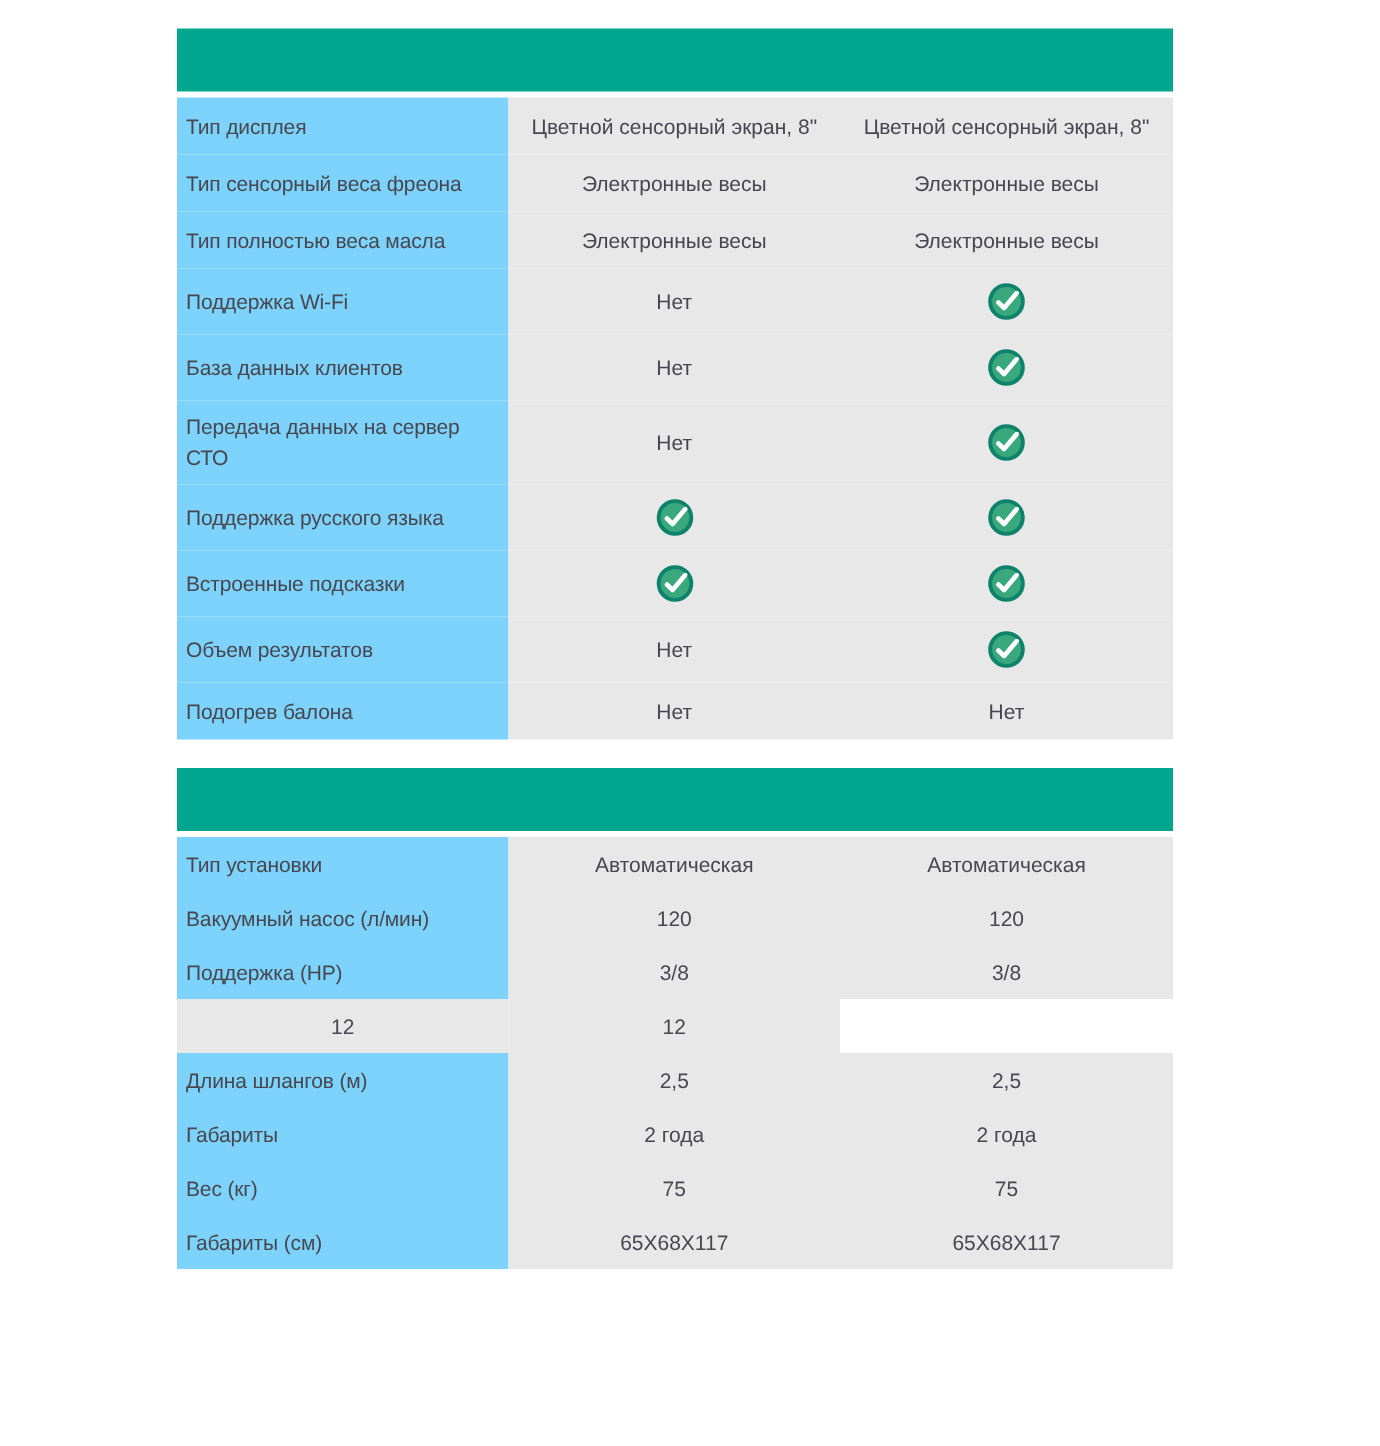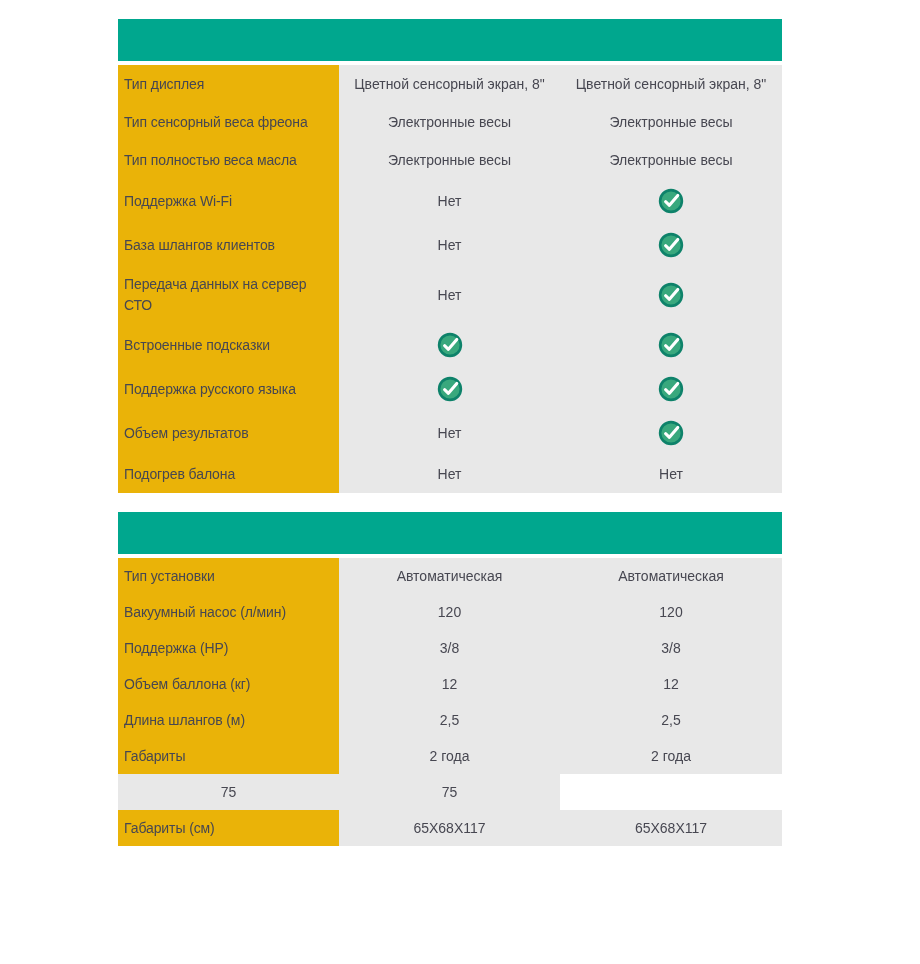--- a/index.html
+++ b/index.html
@@ -51,21 +51,21 @@
     display: grid;
     grid-template-columns: 221px 221px 222px;
     align-items: center;
   }
   .cell {
     height: 100%;
     display: flex;
     align-items: center;
   }
   .cell.label {
-    background: #eab308;
+    background: #7dd3fc;
     padding: 7px 26px 7px 6px;
     font-size: 14px;
     line-height: 21px;
     letter-spacing: -0.1px;
   }
   .cell.value {
     background: var(--column-bg, #e8e8e8);
     justify-content: center;
     text-align: center;
     padding: 7px 4px;
@@ -137,21 +137,21 @@
     <div class="cell value">
   <svg class="check" viewBox="0 0 26 26" aria-hidden="true">
     <circle cx="13" cy="13" r="10.9"></circle>
     <path d="M7.6 13.7 L11.4 17.3 L19.8 7.4"></path>
   </svg>
 </div>
   </div>
 
 
   <div class="row">
-    <div class="cell label">База шлангов клиентов</div>
+    <div class="cell label">База данных клиентов</div>
     <div class="cell value">Нет</div>
     <div class="cell value">
   <svg class="check" viewBox="0 0 26 26" aria-hidden="true">
     <circle cx="13" cy="13" r="10.9"></circle>
     <path d="M7.6 13.7 L11.4 17.3 L19.8 7.4"></path>
   </svg>
 </div>
   </div>
 
   <div class="row">
@@ -159,37 +159,37 @@
     <div class="cell value">Нет</div>
     <div class="cell value">
   <svg class="check" viewBox="0 0 26 26" aria-hidden="true">
     <circle cx="13" cy="13" r="10.9"></circle>
     <path d="M7.6 13.7 L11.4 17.3 L19.8 7.4"></path>
   </svg>
 </div>
   </div>
 
   <div class="row">
+    <div class="cell label">Поддержка русского языка</div>
+    <div class="cell value">
+  <svg class="check" viewBox="0 0 26 26" aria-hidden="true">
+    <circle cx="13" cy="13" r="10.9"></circle>
+    <path d="M7.6 13.7 L11.4 17.3 L19.8 7.4"></path>
+  </svg>
+</div>
+    <div class="cell value">
+  <svg class="check" viewBox="0 0 26 26" aria-hidden="true">
+    <circle cx="13" cy="13" r="10.9"></circle>
+    <path d="M7.6 13.7 L11.4 17.3 L19.8 7.4"></path>
+  </svg>
+</div>
+  </div>
+
+  <div class="row">
     <div class="cell label">Встроенные подсказки</div>
-    <div class="cell value">
-  <svg class="check" viewBox="0 0 26 26" aria-hidden="true">
-    <circle cx="13" cy="13" r="10.9"></circle>
-    <path d="M7.6 13.7 L11.4 17.3 L19.8 7.4"></path>
-  </svg>
-</div>
-    <div class="cell value">
-  <svg class="check" viewBox="0 0 26 26" aria-hidden="true">
-    <circle cx="13" cy="13" r="10.9"></circle>
-    <path d="M7.6 13.7 L11.4 17.3 L19.8 7.4"></path>
-  </svg>
-</div>
-  </div>
-
-  <div class="row">
-    <div class="cell label">Поддержка русского языка</div>
     <div class="cell value">
   <svg class="check" viewBox="0 0 26 26" aria-hidden="true">
     <circle cx="13" cy="13" r="10.9"></circle>
     <path d="M7.6 13.7 L11.4 17.3 L19.8 7.4"></path>
   </svg>
 </div>
     <div class="cell value">
   <svg class="check" viewBox="0 0 26 26" aria-hidden="true">
     <circle cx="13" cy="13" r="10.9"></circle>
     <path d="M7.6 13.7 L11.4 17.3 L19.8 7.4"></path>
@@ -235,38 +235,38 @@
     <div class="cell value">120</div>
   </div>
 
   <div class="row">
     <div class="cell label">Поддержка (HP)</div>
     <div class="cell value">3/8</div>
     <div class="cell value">3/8</div>
   </div>
 
   <div class="row">
-    <div class="cell label">Объем баллона (кг)</div>
     <div class="cell value">12</div>
     <div class="cell value">12</div>
   </div>
 
   <div class="row">
     <div class="cell label">Длина шлангов (м)</div>
     <div class="cell value">2,5</div>
     <div class="cell value">2,5</div>
   </div>
 
   <div class="row">
     <div class="cell label">Габариты</div>
     <div class="cell value">2 года</div>
     <div class="cell value">2 года</div>
   </div>
 
   <div class="row">
+    <div class="cell label">Вес (кг)</div>
     <div class="cell value">75</div>
     <div class="cell value">75</div>
   </div>
 
   <div class="row">
     <div class="cell label">Габариты (см)</div>
     <div class="cell value">65X68X117</div>
     <div class="cell value">65X68X117</div>
   </div>
 </div>

